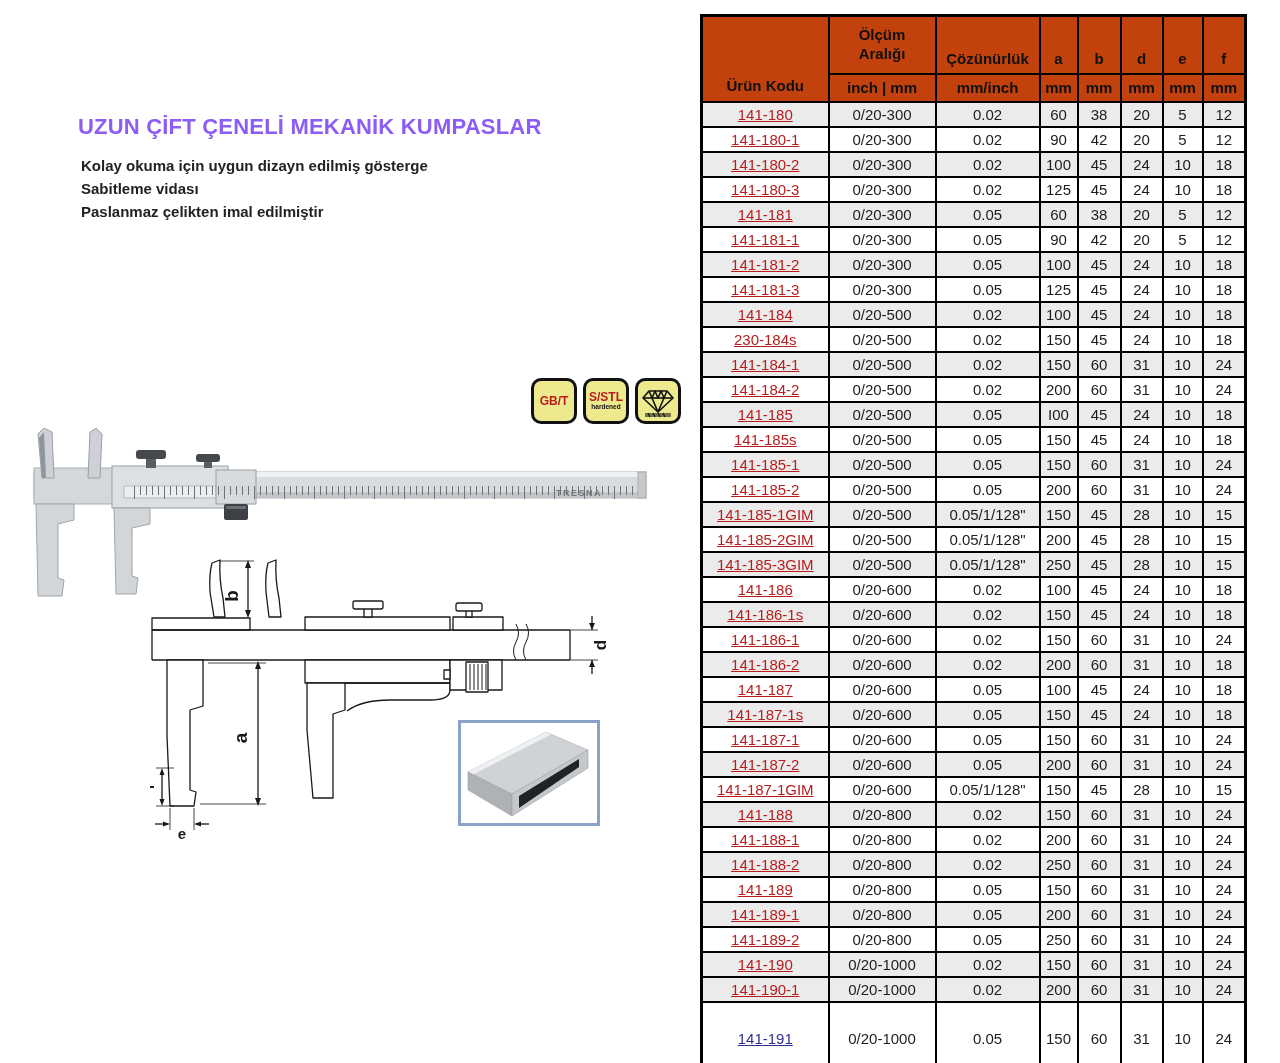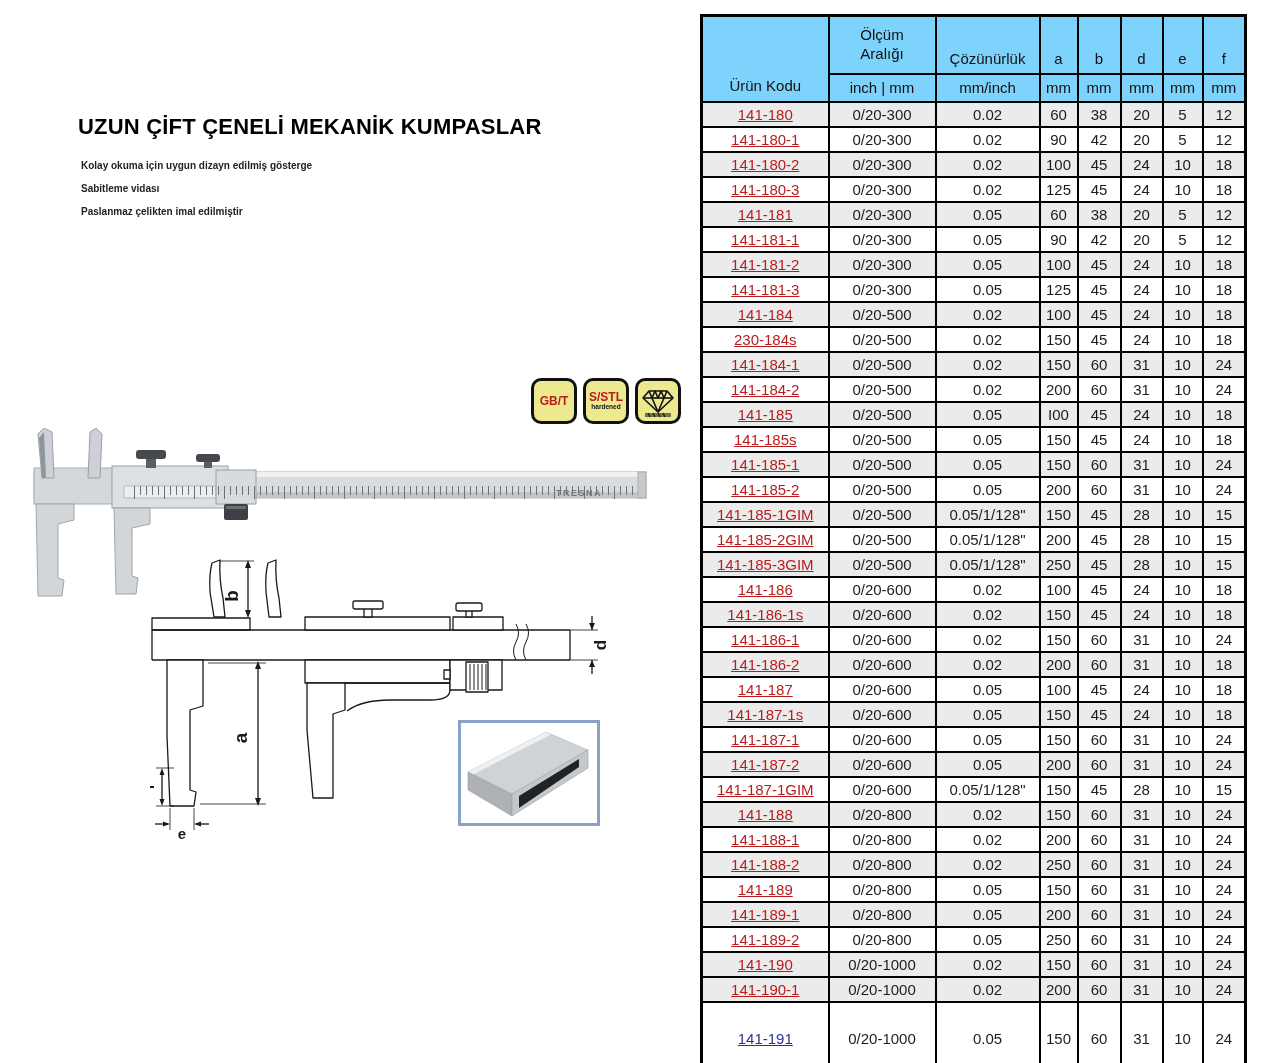--- a/index.html
+++ b/index.html
@@ -1,20 +1,20 @@
 <!DOCTYPE html>
 <html><head>
 <meta charset="utf-8">
 <style>
   html,body{margin:0;padding:0;background:#fff;}
   body{width:1280px;height:1063px;position:relative;font-family:"Liberation Sans","DejaVu Sans",sans-serif;color:#1a1a1a;overflow:hidden;}
 
   
-  .title{position:absolute;left:78px;top:114px;font-size:22px;font-weight:bold;color:#000000;letter-spacing:.2px;white-space:nowrap;}
-  .features{position:absolute;left:81px;top:154px;font-size:10px;font-weight:bold;line-height:23px;color:#222;}
+  .title{position:absolute;left:78px;top:114px;font-size:22px;font-weight:bold;color:#8b5cf6;letter-spacing:.2px;white-space:nowrap;}
+  .features{position:absolute;left:81px;top:154px;font-size:15px;font-weight:bold;line-height:23px;color:#222;}
 
   .badges{position:absolute;left:531px;top:378px;display:flex;gap:6px;}
   .badge{width:46px;height:46px;box-sizing:border-box;background:#ece98f;border:3.5px solid #111;border-radius:10px;
          display:flex;flex-direction:column;align-items:center;justify-content:center;line-height:1;}
   .badge .main{font-weight:bold;font-size:12px;color:#b91c1c;}
   .badge .sub{font-weight:bold;font-size:6.5px;color:#111;margin-top:1px;}
 
   .photo{position:absolute;left:28px;top:428px;width:625px;height:172px;}
   .photo .ticks{position:absolute;left:106px;top:58px;width:500px;height:9px;
         background:repeating-linear-gradient(90deg,#6d7278 0 1px,transparent 1px 6px);}
@@ -28,21 +28,21 @@
   .dim-label{font-family:"Liberation Sans",sans-serif;font-weight:bold;fill:#1a1a1a;stroke:none;}
 
   .inset{position:absolute;left:458px;top:720px;width:142px;height:106px;box-sizing:border-box;
          border:3px solid #8aa2c8;background:#fff;padding:5px;}
   .inset svg{width:100%;height:100%;display:block;}
 
   
   .spec-table{position:absolute;left:700px;top:14px;border-collapse:collapse;table-layout:fixed;
               border:3px solid #000;font-size:15px;}
   .spec-table th,.spec-table td{border:2px solid #000;text-align:center;padding:0 2px;overflow:hidden;white-space:nowrap;}
-  .spec-table thead th{background:#7dd3fc;font-weight:normal;color:#111;}
+  .spec-table thead th{background:#c2410c;font-weight:bold;color:#111;}
   .spec-table td{height:23px;color:#1c1c1c;}
   .spec-table tr.shade td{background:#ebebeb;}
   .spec-table tr.tall td{height:44px;vertical-align:bottom;padding-bottom:17px;}
   .hdr-top{height:58px;vertical-align:middle;line-height:1.25;}
   .hdr-bottom{height:28px;vertical-align:middle;margin-top:36px;}
   .hdr-merged{vertical-align:bottom;padding-bottom:5px !important;}
   .hdr-dim{vertical-align:bottom;padding-bottom:4px !important;}
   a.code{color:#b91c1c;text-decoration:underline;cursor:pointer;}
   a.code.dark{color:#2d3191;}
 </style>

